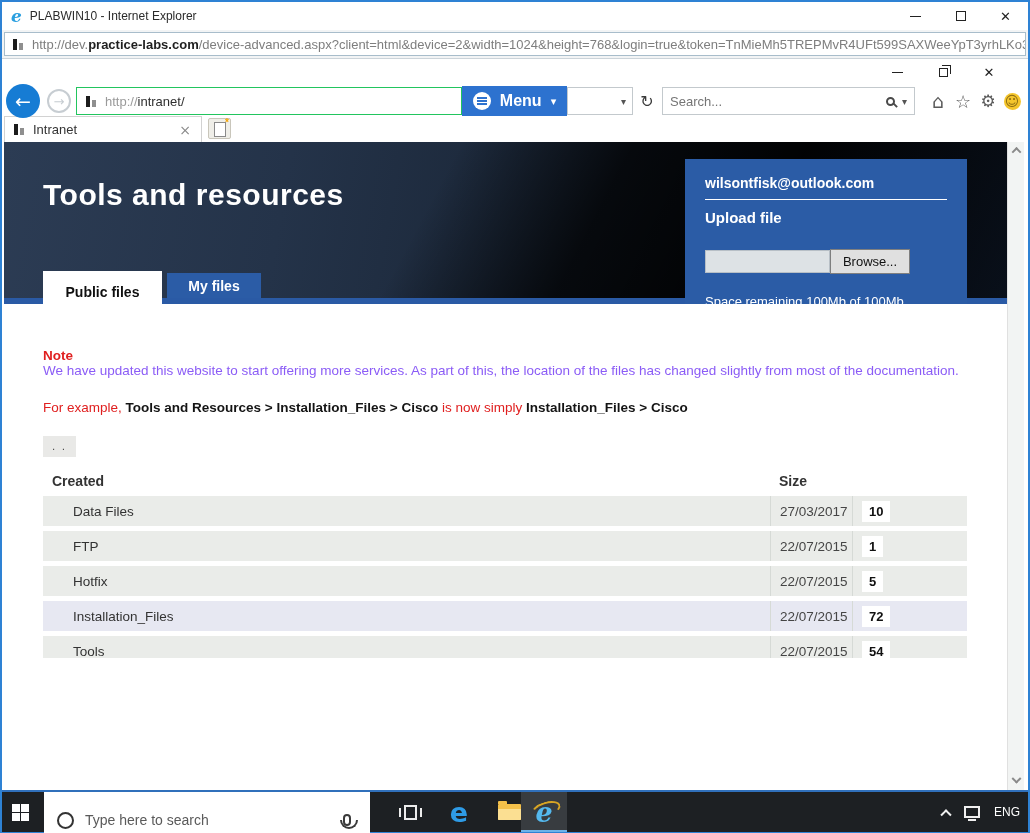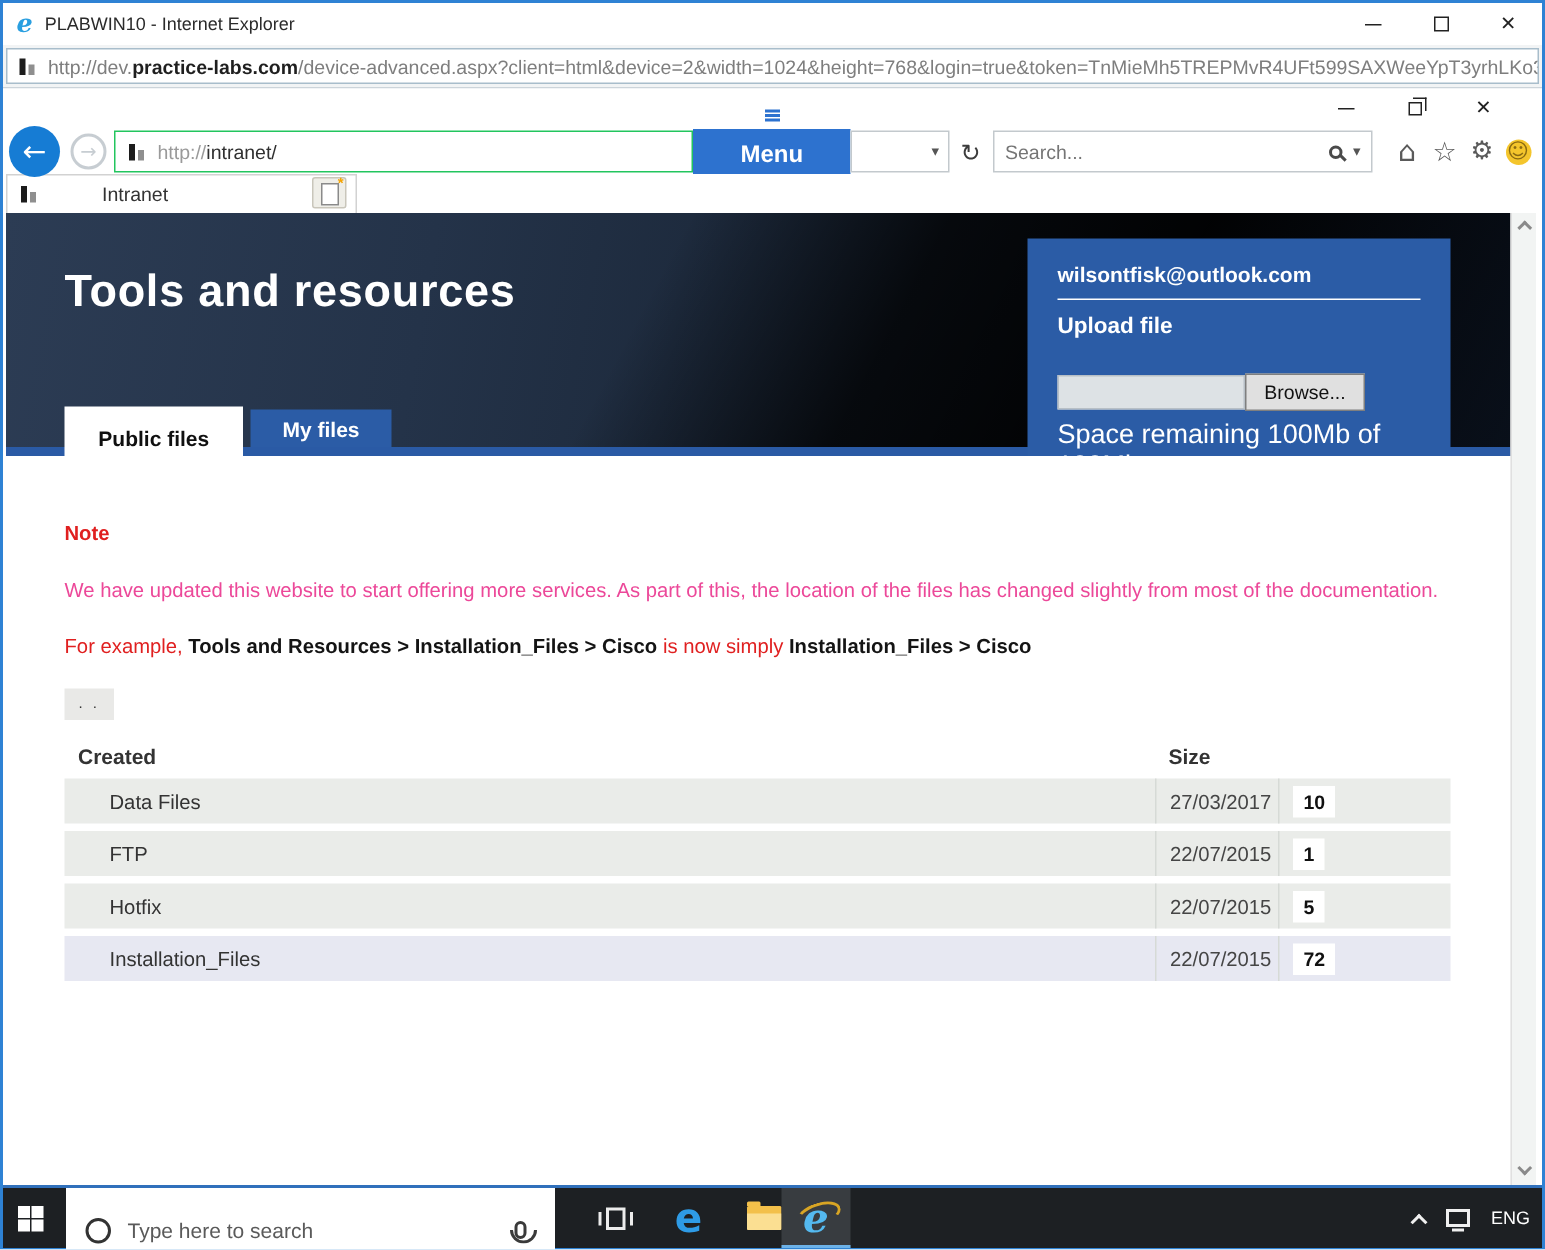--- a/index.html
+++ b/index.html
@@ -46,21 +46,21 @@
     font-family:"DejaVu Sans", sans-serif; font-size:19px; z-index:5; }
   .nav-fwd { position:absolute; left:45px; top:30px; width:24px; height:24px; border-radius:50%;
     border:2px solid #c7cdd2; color:#c7cdd2; display:flex; align-items:center; justify-content:center;
     font-family:"DejaVu Sans", sans-serif; font-size:13px; z-index:5; }
   .addr-box { position:absolute; left:74px; top:28px; width:386px; height:28px; background:#fff;
     border:1px solid #22c55e; display:flex; align-items:center; padding:0 8px; font-size:13px; }
   .addr-box .a-scheme { color:#9a9a9a; }
   .addr-box .a-host { color:#2f2f2f; }
   .menu-btn { position:absolute; left:460px; top:27px; width:105px; height:30px; background:#2d72cf;
     color:#fff; display:flex; align-items:center; justify-content:center; gap:9px;
-    font-size:16px; font-weight:bold;flex-direction:column; }
+    font-size:16px; font-weight:bold; }
   .menu-ic { width:18px; height:18px; border-radius:50%; background:#fff; position:relative; flex:0 0 18px; }
   .menu-ic::before { content:""; position:absolute; left:4px; top:5px; width:10px; height:2px;
     background:#2d72cf; box-shadow:0 3px 0 #2d72cf, 0 6px 0 #2d72cf; }
   .menu-caret { font-family:"DejaVu Sans", sans-serif; font-size:11px; font-weight:normal; }
   .addr-combo { position:absolute; left:565px; top:28px; width:66px; height:28px; background:#fff;
     border:1px solid #c3c9cd; display:flex; align-items:center; justify-content:flex-end; padding-right:6px;
     color:#555; font-family:"DejaVu Sans", sans-serif; font-size:10px; }
   .refresh-btn { position:absolute; left:633px; top:28px; width:24px; height:28px; display:flex;
     align-items:center; justify-content:center; color:#3c3c3c;
     font-family:"DejaVu Sans", sans-serif; font-size:16px; }
@@ -77,22 +77,22 @@
     justify-content:center; font-family:"DejaVu Sans", sans-serif; color:#5a5a5a; }
   .ico-home { left:925px; font-size:19px; }
   .ico-star { left:950px; font-size:18px; }
   .ico-gear { left:975px; font-size:17px; }
   .ico-smile { left:999px; }
   .smiley { width:17px; height:17px; border-radius:50%; background:#f4c52c; color:#8a6a12;
     display:flex; align-items:center; justify-content:center; font-size:14px; line-height:1;
     font-family:"DejaVu Sans", sans-serif; }
 
   
-  .tab { position:absolute; left:2px; top:57px; width:234px; height:26px; background:#fff;
-    border:1px solid #d2d2d2; border-bottom:none; display:flex; align-items:center; padding:0 8px;gap:35px; }
+  .tab { position:absolute; left:2px; top:57px; width:198px; height:26px; background:#fff;
+    border:1px solid #d2d2d2; border-bottom:none; display:flex; align-items:center; padding:0 8px; }
   .tab-label { font-size:13px; color:#333; flex:1; }
   .tab-close { color:#8a8a8a; font-size:14px; font-family:"DejaVu Sans", sans-serif; padding:0 2px; }
   .newtab-btn { position:absolute; left:206px; top:59px; width:23px; height:21px; background:#efeee8;
     border:1px solid #c9c6bb; border-radius:2px; }
   .newtab-btn::before { content:""; position:absolute; left:5px; top:3px; width:10px; height:13px;
     background:#fff; border:1px solid #8a8a8a; }
   .newtab-star { position:absolute; right:1px; top:-2px; color:#f5a300; font-size:10px; font-weight:bold; }
 
   
   .rwin-content { position:absolute; left:0; top:83px; width:1026px; height:516px; background:#fff; overflow:hidden; }
@@ -107,31 +107,31 @@
 
   .upload-panel { position:absolute; left:683px; top:17px; width:282px; height:145px; background:#2b5ca6;
     color:#fff; padding:16px 20px 0 20px; z-index:3; }
   .up-email { font-size:14px; font-weight:bold; }
   .up-hr { border:none; border-top:1px solid #fff; margin-top:8px; }
   .up-title { font-size:15px; font-weight:bold; margin-top:9px; }
   .up-filerow { margin-top:23px; display:flex; align-items:center; }
   .up-filefield { width:125px; height:23px; background:#dde2e5; border:1px solid #b7bfc6; }
   .up-browse { width:80px; height:25px; margin-left:0px; background:#e0e0e0; border:1px solid #7f7f7f;
     color:#111; font-size:13px; display:flex; align-items:center; justify-content:center; }
-  .up-space { margin-top:5px; font-size:18px; }
+  .up-space { margin-top:20px; font-size:13px; }
 
   .ptab { position:absolute; display:flex; align-items:center; justify-content:center;
     font-size:14px; font-weight:bold; }
   .ptab-public { left:41px; top:129px; width:119px; height:41px; background:#fff; color:#101010; z-index:4; }
   .ptab-my { left:165px; top:131px; width:94px; height:25px; background:#2b5ca6; color:#fff; z-index:2; }
 
   .page-body { position:absolute; left:2px; top:162px; width:1003px; height:486px; background:#fff;
     padding-left:39px; }
   .note-h { margin-top:44px; color:#e02020; font-size:13.5px; font-weight:bold; }
-  .note-p { margin-top:23px; color:#ec4899; font-size:13.5px; }
+  .note-p { color:#8b5cf6; font-size:13.5px; }
   .note-ex { margin-top:22px; font-size:13.5px; color:#e02020; }
   .note-ex b { color:#141414; font-weight:bold; }
   .up-dir-btn { margin-top:21px; width:33px; height:21px; background:#e9e9e7; border:none;
     font-size:10px; color:#333; letter-spacing:2px; display:flex; align-items:center; justify-content:center; }
 
   .files-table { margin-top:9px; width:924px; }
   .t-row { display:grid; grid-template-columns:727px 82px 115px; height:30px; align-items:center; }
   .t-head { font-weight:bold; color:#333; font-size:14px; }
   .t-head .c-name { padding-left:30px; }
   .t-body .t-row { background:#eaece9; margin-bottom:5px; font-size:13.5px; color:#333; }

